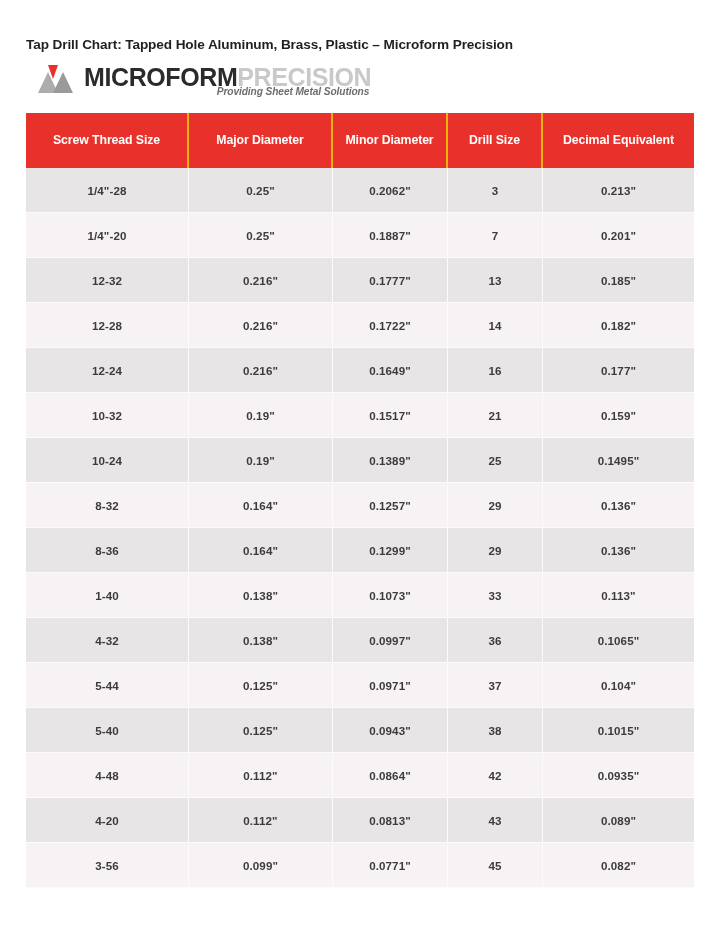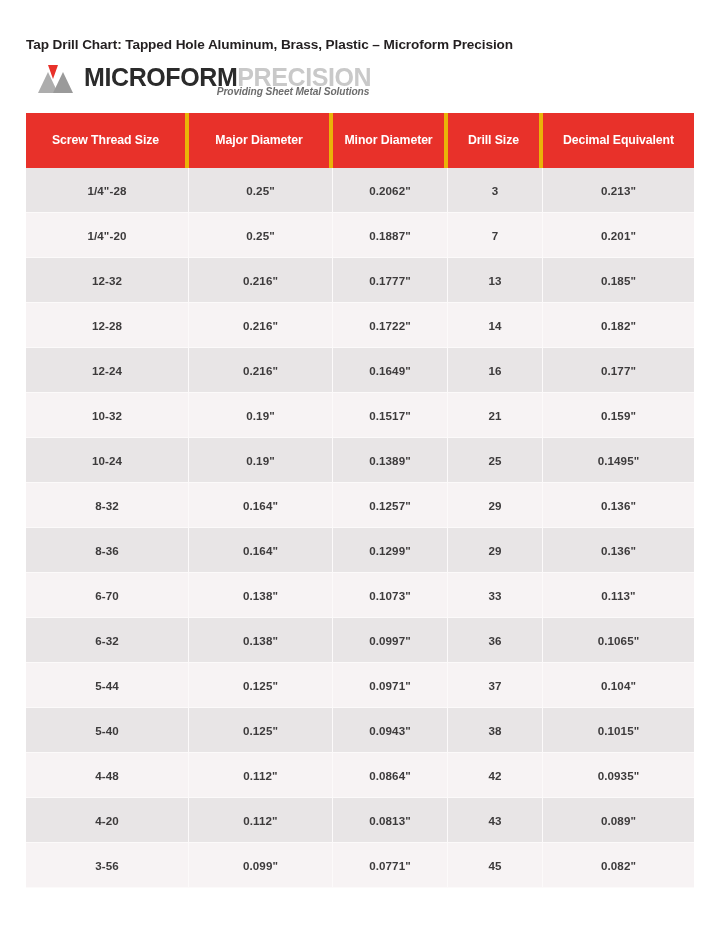--- a/index.html
+++ b/index.html
@@ -90,21 +90,21 @@
   .table th {
     background: #e8312a;
     color: #ffffff;
     font-size: 12.3px;
     font-weight: bold;
     height: 55px;
     vertical-align: middle;
     text-align: center;
     padding: 4px 6px;
     line-height: 15px;
-    border-right: 4px solid #eab308;
+    border-right: 2px solid #eab308;
     letter-spacing: -0.1px;
   }
   .table th:last-child { border-right: none; }
 
   .table td {
     font-size: 11.6px;
     font-weight: bold;
     color: #3d3b3c;
     height: 45px;
     text-align: center;
@@ -222,28 +222,28 @@
           <td>0.136"</td>
         </tr>
         <tr class="odd">
           <td>8-36</td>
           <td>0.164"</td>
           <td>0.1299"</td>
           <td>29</td>
           <td>0.136"</td>
         </tr>
         <tr class="even">
-          <td>6-70</td>
+          <td>1-40</td>
           <td>0.138"</td>
           <td>0.1073"</td>
           <td>33</td>
           <td>0.113"</td>
         </tr>
         <tr class="odd">
-          <td>6-32</td>
+          <td>4-32</td>
           <td>0.138"</td>
           <td>0.0997"</td>
           <td>36</td>
           <td>0.1065"</td>
         </tr>
         <tr class="even">
           <td>5-44</td>
           <td>0.125"</td>
           <td>0.0971"</td>
           <td>37</td>

